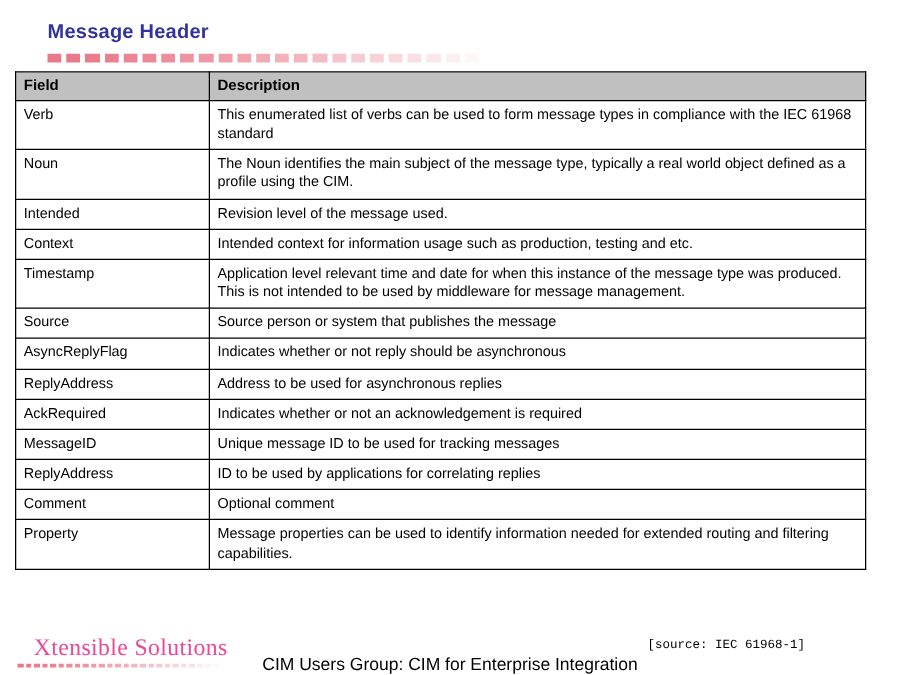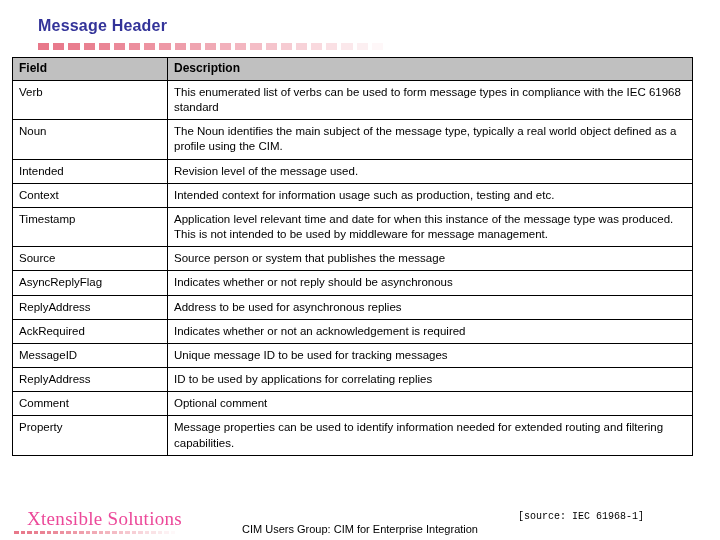--- a/index.html
+++ b/index.html
@@ -99,21 +99,21 @@
     height: 3px;
     background: #e8788a;
   }
 
   #footer-center {
     position: absolute;
     left: 0;
     right: 0;
     top: 523px;
     text-align: center;
-    font-size: 11px;
+    font-size: 14px;
     color: #000000;
   }
   #footer-source {
     position: absolute;
     left: 518px;
     top: 511px;
     font-family: Liberation Mono, monospace;
     font-size: 10px;
     color: #000000;
     white-space: nowrap;

